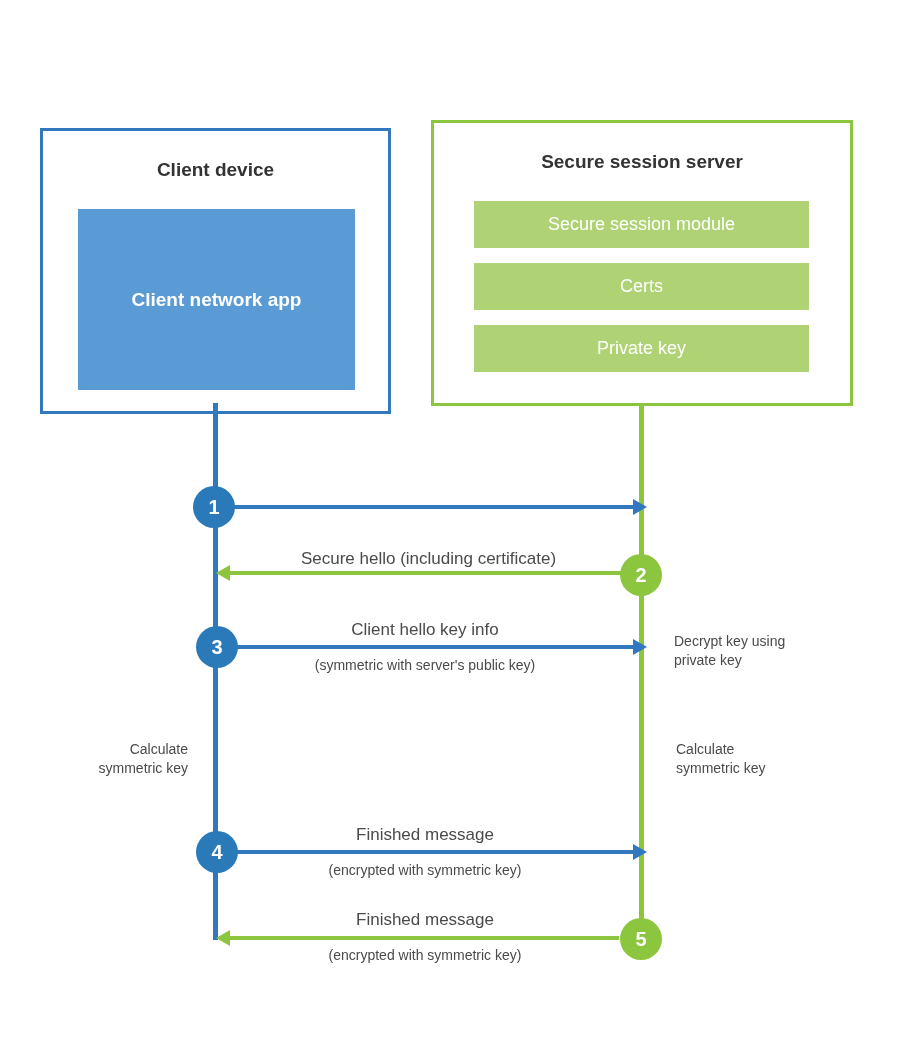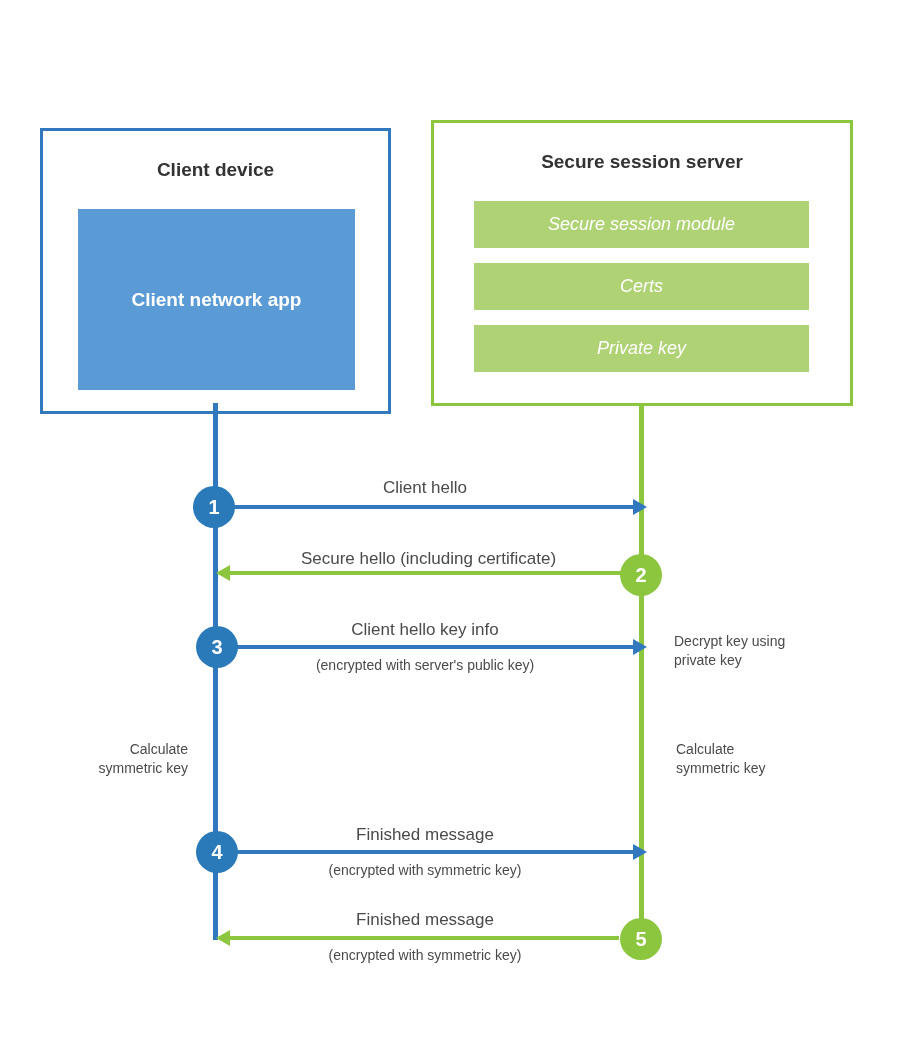--- a/index.html
+++ b/index.html
@@ -93,21 +93,20 @@
   .server-bar {
     height: 47px;
     background: #afd275;
     color: #ffffff;
     font-size: 18px;
     font-weight: 300;
     display: flex;
     align-items: center;
     justify-content: center;
     margin-bottom: 15px;
-    font-style: italic;
   }
   .server-bar:last-child { margin-bottom: 0; }
 
   
   .lifeline {
     position: absolute;
     width: 5px;
   }
   .lifeline.client-line {
     left: 213px;
@@ -213,34 +212,33 @@
       <div class="server-bar">Private key</div>
     </div>
   </div>
 
   <div class="lifeline client-line"></div>
   <div class="lifeline server-line"></div>
 
   <div class="msg blue" style="left:216px; top:505px; width:418px;">
     <span class="arrowhead right"></span>
   </div>
-  <div class="msg-label" style="left:216px; top:478px; width:418px;">Client hello</div>
   <div class="step-circle blue" style="left:193px; top:486px;">1</div>
 
   <div class="msg green" style="left:229px; top:571px; width:412px;">
     <span class="arrowhead left"></span>
   </div>
   <div class="msg-label" style="left:216px; top:549px; width:425px;">Secure hello (including certificate)</div>
   <div class="step-circle green" style="left:620px; top:554px;">2</div>
 
   <div class="msg blue" style="left:216px; top:645px; width:418px;">
     <span class="arrowhead right"></span>
   </div>
   <div class="msg-label" style="left:216px; top:620px; width:418px;">Client hello key info</div>
-  <div class="msg-sublabel" style="left:216px; top:657px; width:418px;">(encrypted with server's public key)</div>
+  <div class="msg-sublabel" style="left:216px; top:657px; width:418px;">(symmetric with server's public key)</div>
   <div class="step-circle blue" style="left:196px; top:626px;">3</div>
 
   <div class="annotation left-align" style="left:674px; top:632px; width:180px; white-space:pre-line;">Decrypt key using
 private key</div>
 
   <div class="annotation right-align" style="left:20px; top:740px; width:168px; white-space:pre-line;">Calculate
 symmetric key</div>
 
   <div class="annotation left-align" style="left:676px; top:740px; width:180px; white-space:pre-line;">Calculate
 symmetric key</div>

